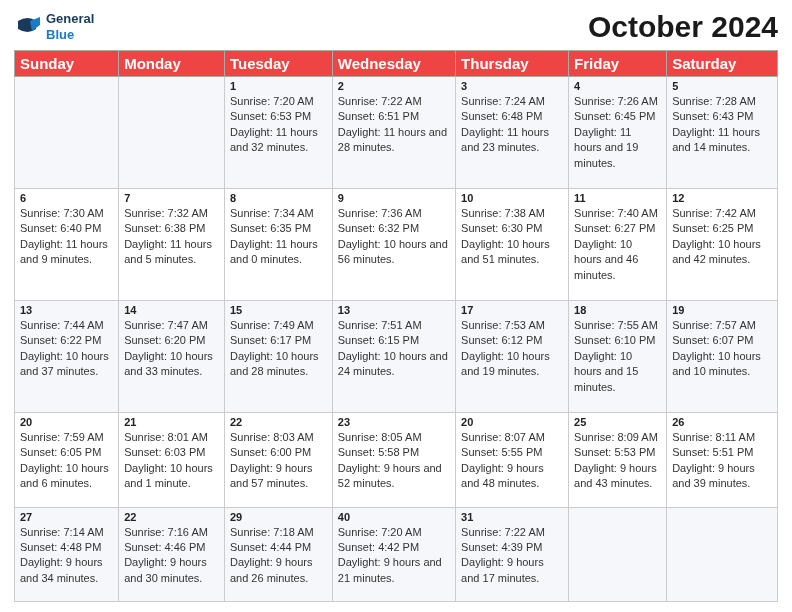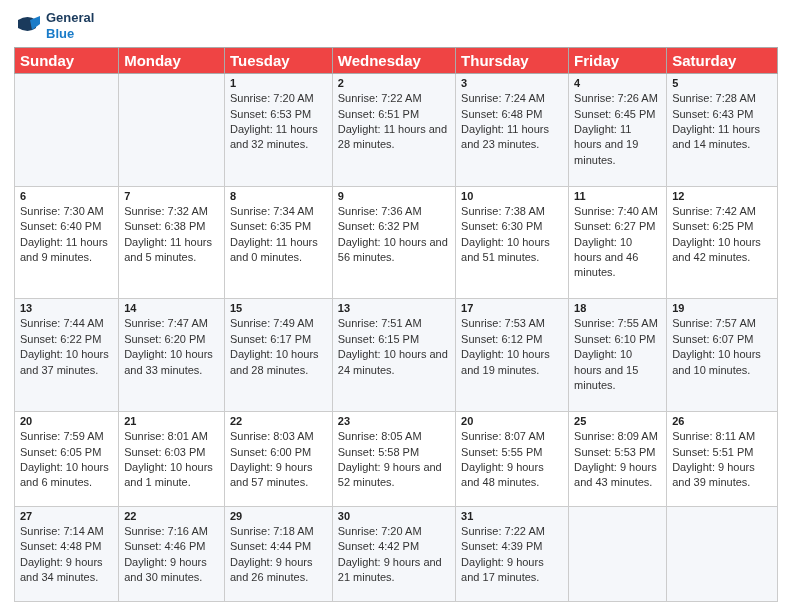--- a/index.html
+++ b/index.html
@@ -13,23 +13,22 @@
     .page {
       width: 792px;
       height: 612px;
       padding: 10px 14px 10px 14px;
       display: flex;
       flex-direction: column;
     }
     .header {
       display: flex;
       justify-content: space-between;
-      align-items: flex-start;
+      align-items: center;
       margin-bottom: 6px;
-      flex-direction: column;
     }
     .logo {
       display: flex;
       align-items: center;
       gap: 4px;
     }
     .logo-icon {
       width: 28px;
       height: 28px;
     }
@@ -94,20 +93,21 @@
         <polygon points="14,4 24,14 14,24 4,14" fill="none" stroke="#1a7cc9" stroke-width="0"></polygon>
         <path d="M4 8 Q14 2 22 8 L22 16 Q14 22 4 16 Z" fill="#1a3a5c"></path>
         <path d="M16 8 L26 4 L26 12 L18 18 Z" fill="#1a7cc9"></path>
       </svg>
       <div>
         <div style="font-size:13px;font-weight:bold;color:#1a3a5c;line-height:1.2;">General</div>
         <div style="font-size:13px;font-weight:bold;color:#1a7cc9;line-height:1.2;">Blue</div>
       </div>
     </div>
     <div class="title-block">
+      <div class="main-title">October 2024</div>
     </div>
   </div>
 
   <table>
     <thead>
       <tr>
         <th>Sunday</th>
         <th>Monday</th>
         <th>Tuesday</th>
         <th>Wednesday</th>
@@ -238,21 +238,21 @@
           </td>
           <td>
             <span class="day-num">22</span>
             <div class="cell-text">Sunrise: 7:16 AM<br>Sunset: 4:46 PM<br>Daylight: 9 hours and 30 minutes.</div>
           </td>
           <td>
             <span class="day-num">29</span>
             <div class="cell-text">Sunrise: 7:18 AM<br>Sunset: 4:44 PM<br>Daylight: 9 hours and 26 minutes.</div>
           </td>
           <td>
-            <span class="day-num">30</span>
+            <span class="day-num">40</span>
             <div class="cell-text">Sunrise: 7:20 AM<br>Sunset: 4:42 PM<br>Daylight: 9 hours and 21 minutes.</div>
           </td>
           <td>
             <span class="day-num">31</span>
             <div class="cell-text">Sunrise: 7:22 AM<br>Sunset: 4:39 PM<br>Daylight: 9 hours and 17 minutes.</div>
           </td>
           <td></td>
           <td></td>
         </tr>
       </tbody>

